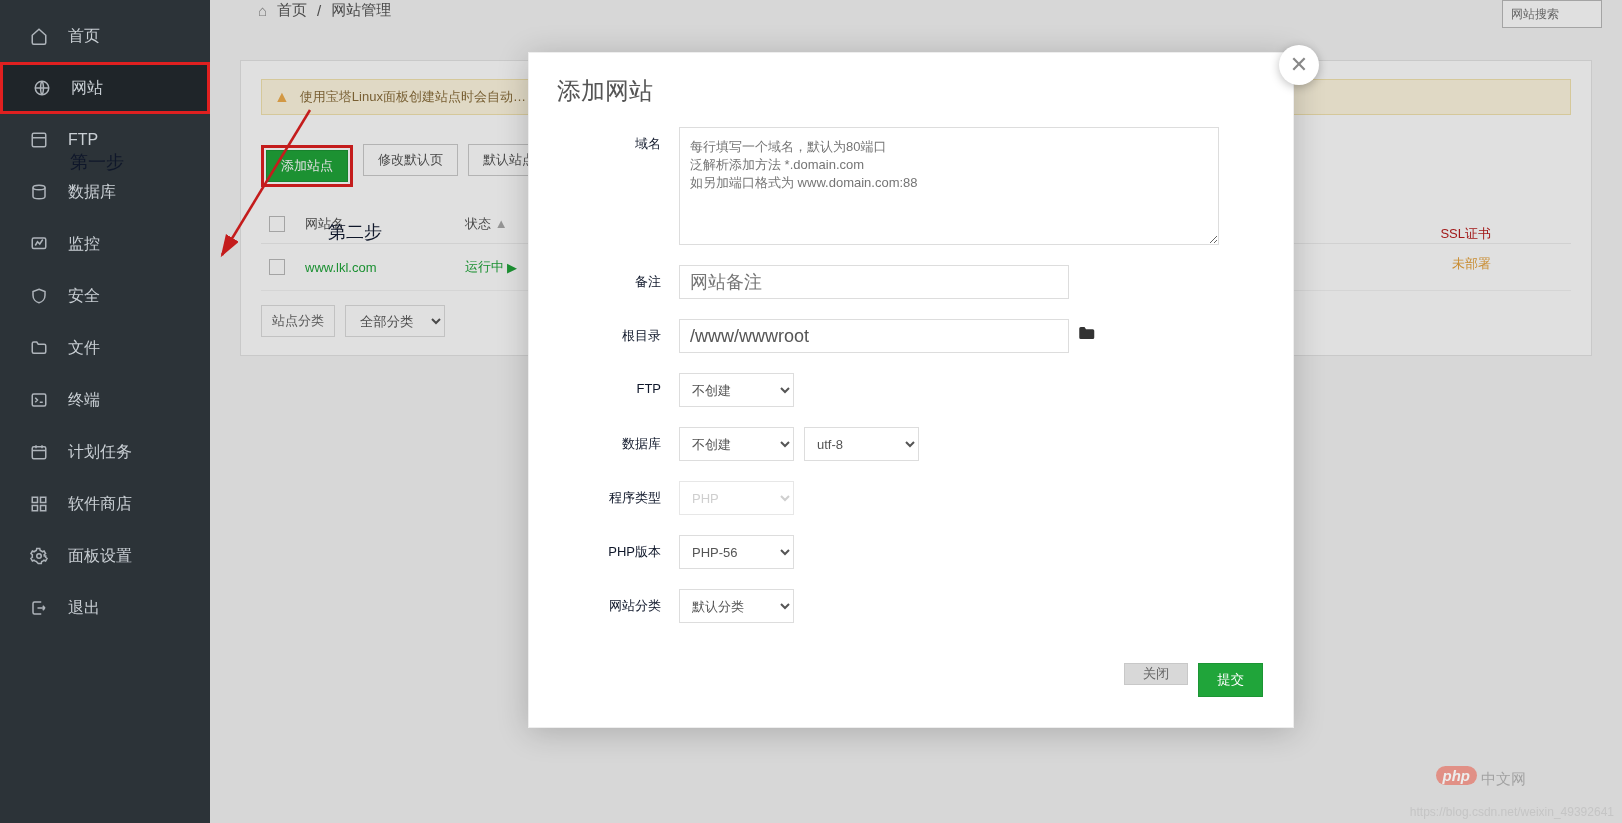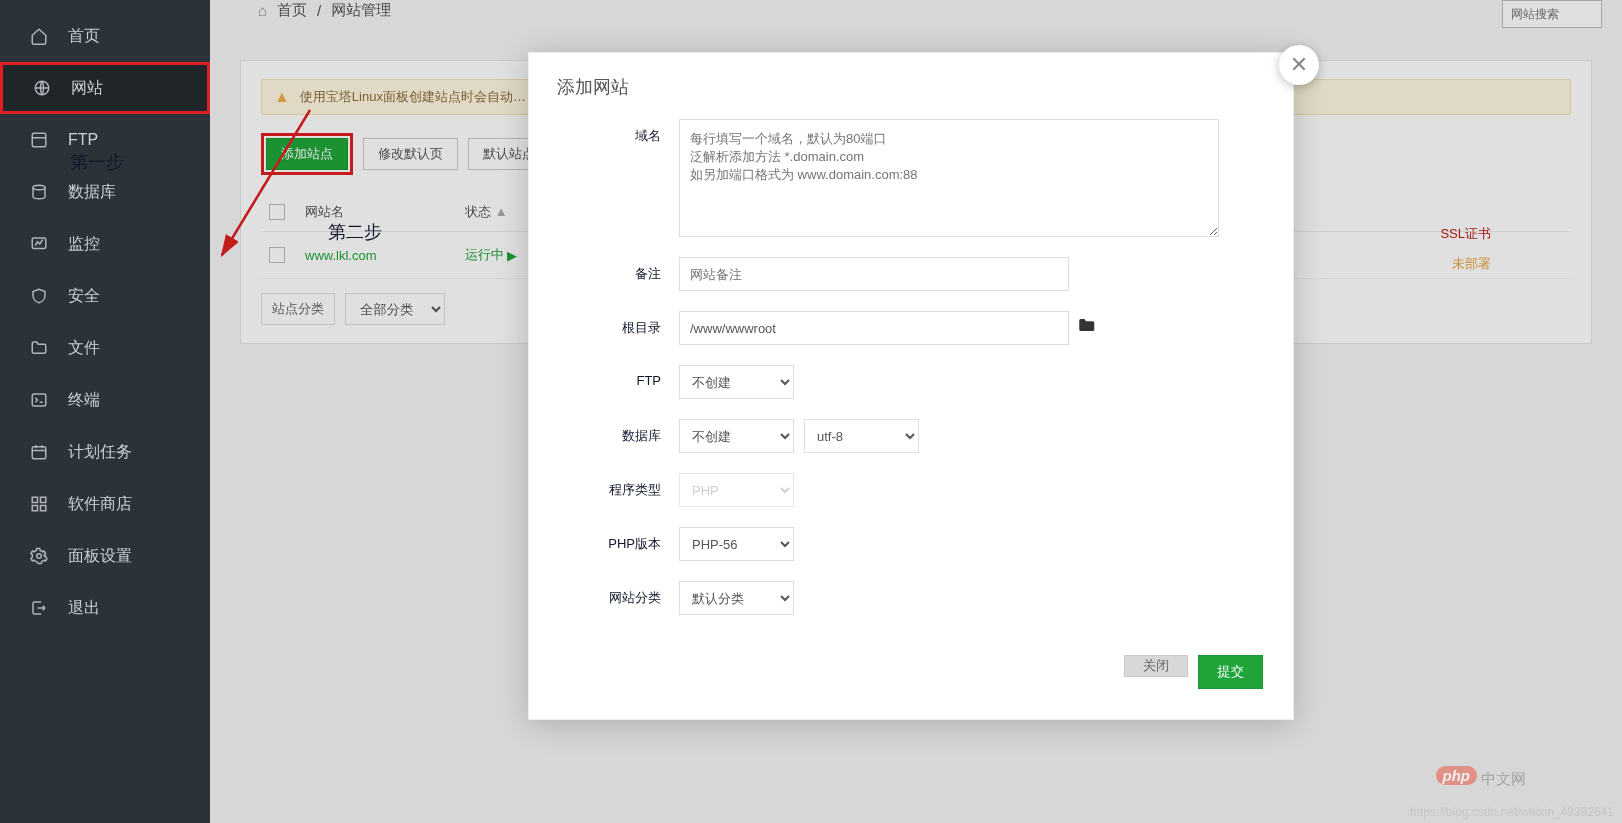--- a/index.html
+++ b/index.html
@@ -119,20 +119,21 @@
     }
     .btn-green {
       background: #20a53a;
       border-color: #1c9534;
       color: #fff;
     }
     .red-box-wrap {
       border: 3px solid #e02020;
       padding: 2px;
       display: inline-block;
+      margin-top: 12px;
     }
     .table-head {
       display: flex;
       align-items: center;
       padding: 10px 0;
       border-bottom: 1px solid #eee;
       color: #555;
       font-size: 13px;
     }
     .table-head .col-name { margin-left: 20px; width: 160px; }
@@ -229,21 +230,21 @@
       box-shadow: 0 2px 10px rgba(0,0,0,0.25);
       display: flex;
       align-items: center;
       justify-content: center;
       cursor: pointer;
       color: #888;
       font-size: 22px;
     }
     .modal-title {
       padding: 22px 28px 10px;
-      font-size: 18px;
+      font-size: 24px;
       color: #555;
     }
     .modal-body {
       padding: 10px 30px 30px;
     }
     .form-row {
       display: flex;
       align-items: flex-start;
       margin-bottom: 20px;
     }
@@ -263,21 +264,21 @@
       padding: 10px;
       font-size: 13px;
       color: #999;
       resize: both;
       font-family: inherit;
     }
     .form-input {
       border: 1px solid #ddd;
       height: 34px;
       padding: 0 10px;
-      font-size: 13px;
+      font-size: 18px;
       color: #555;
     }
     .form-select {
       border: 1px solid #ddd;
       height: 34px;
       padding: 0 8px;
       font-size: 13px;
       color: #555;
       background: #fff;
       min-width: 115px;

